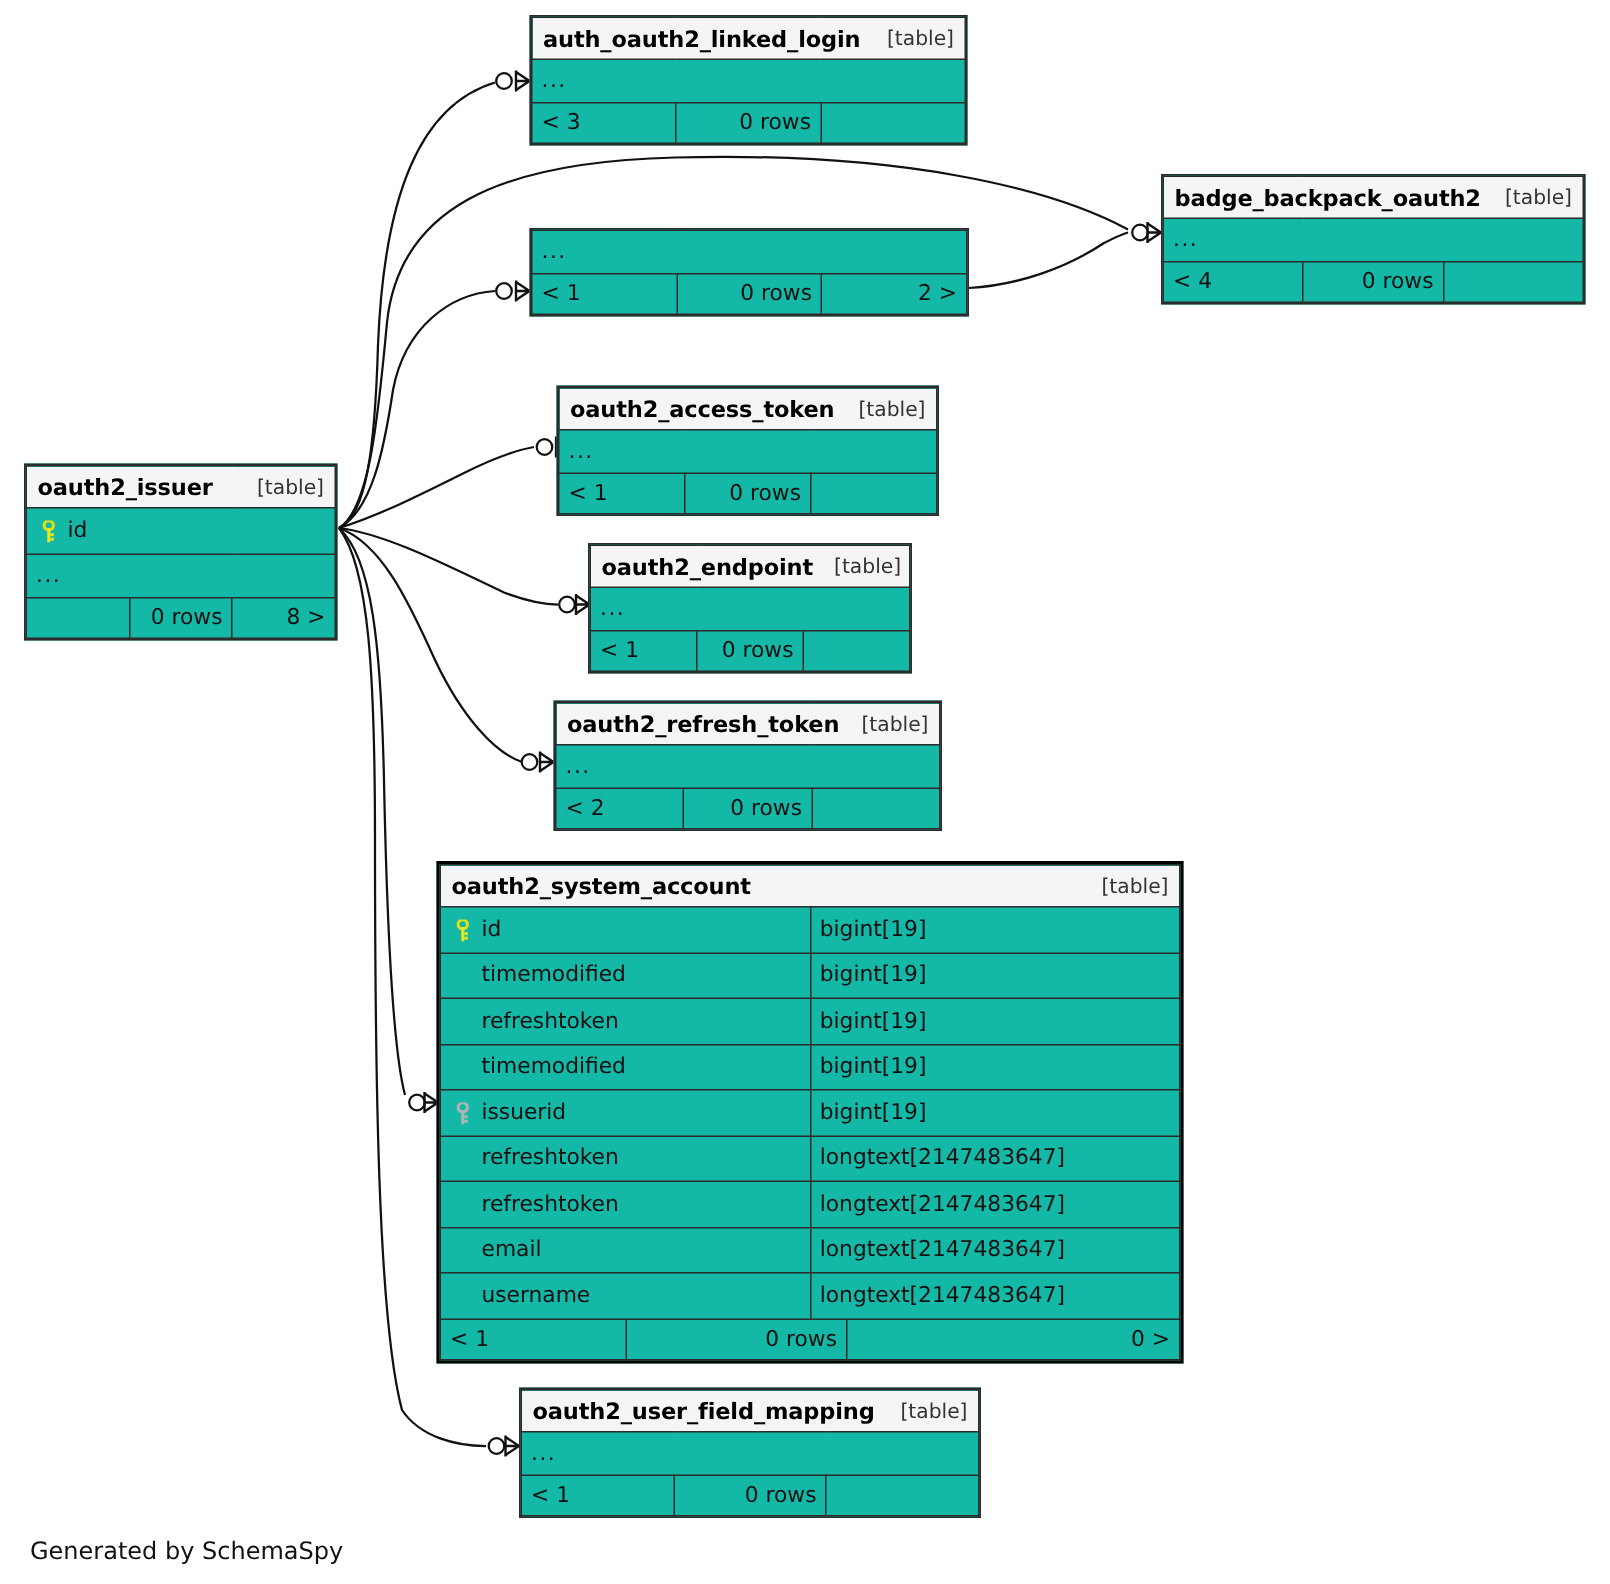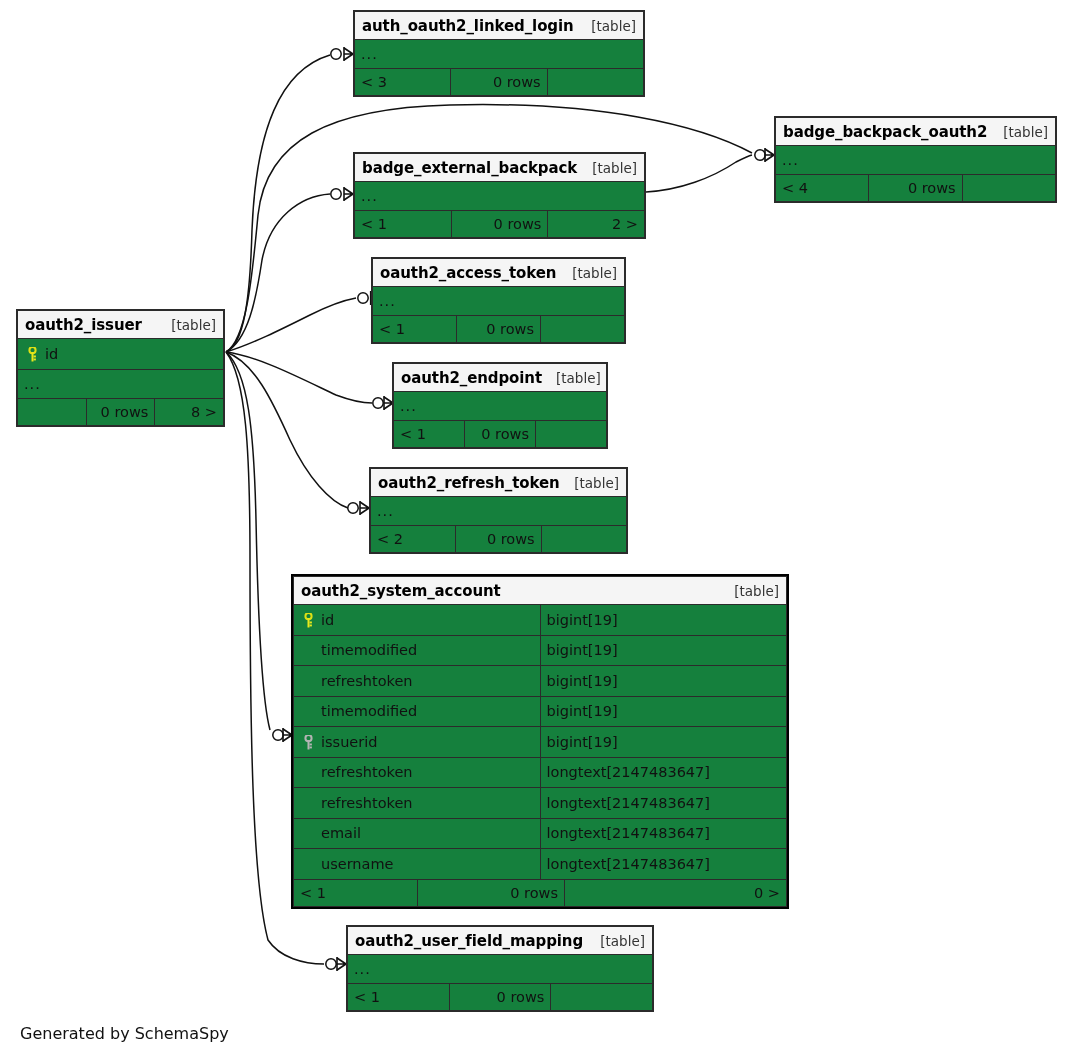--- a/index.html
+++ b/index.html
@@ -22,21 +22,21 @@
   }
   #edge-layer {
     position: absolute;
     left: 0; top: 0;
     width: 1073px;
     height: 1056px;
     pointer-events: none;
   }
   .node {
     position: absolute;
-    background: #15803d;
+    background: #14b8a6;
     border: 1px solid #2b2b2b;
     box-sizing: border-box;
     border-collapse: collapse;
   }
   .node.thick {
     border: 2px solid #000000;
   }
   .node table {
     border-collapse: collapse;
     width: 100%;
@@ -243,28 +243,20 @@
         <td class="ftr-cell ftr-right" style="width:104px;">0 rows</td>
         <td class="ftr-cell ftr-right"></td>
       </tr>
     </tbody>
       </table>
   </div>
 
   <div class="node" style="left:353px; top:152px; width:293px;">
     <table>
       <tbody>
-          <tr>
-        <td class="hdr-cell" colspan="3">
-          <div class="hdr-inner">
-            <span class="tbl-name">badge_external_backpack</span>
-            <span class="tbl-tag">[table]</span>
-          </div>
-        </td>
-      </tr>
       <tr>
         <td class="ellipsis-cell" colspan="3">...</td>
       </tr>
       <tr>
         <td class="ftr-cell ftr-left" style="width:117px;">&lt; 1</td>
         <td class="ftr-cell ftr-right" style="width:103px;">0 rows</td>
         <td class="ftr-cell ftr-right">2 &gt;</td>
       </tr>
     </tbody>
       </table>

